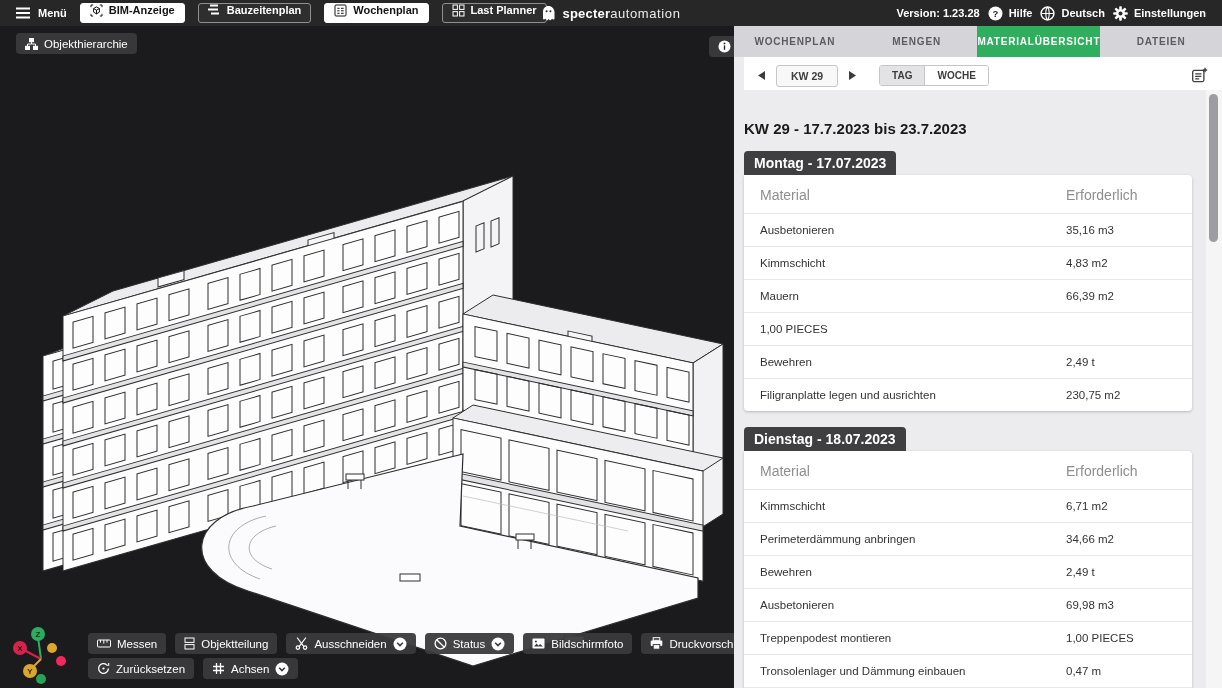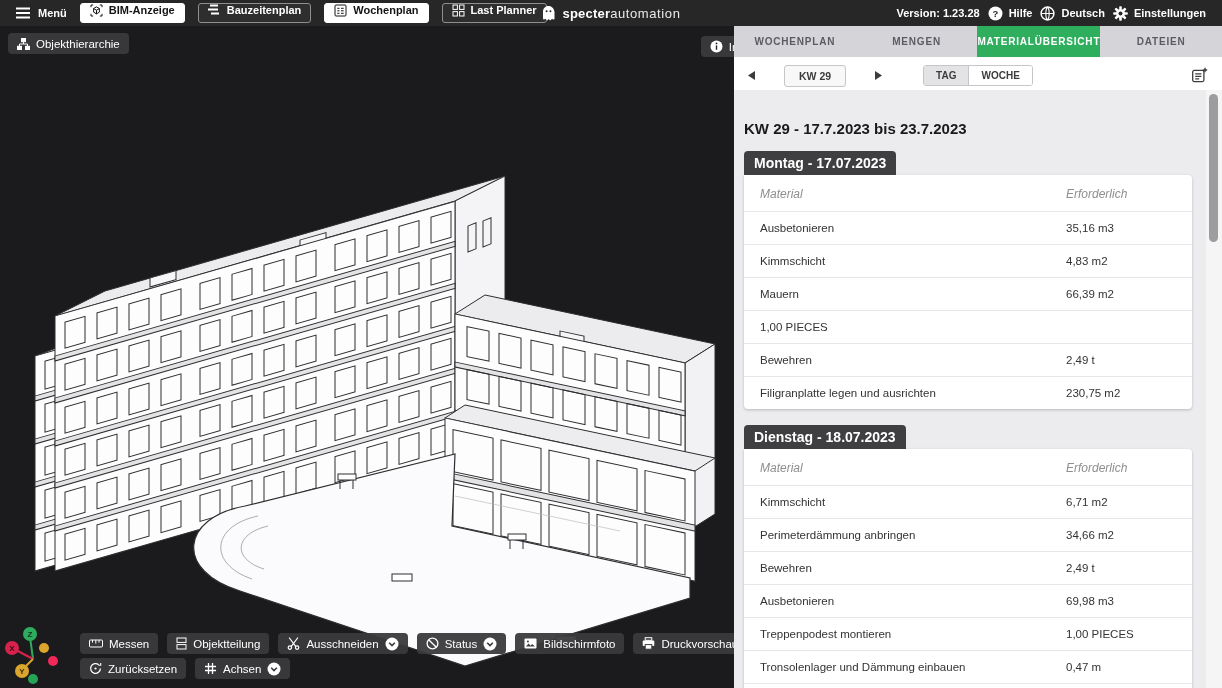--- a/index.html
+++ b/index.html
@@ -18,56 +18,56 @@
               font-family:"Liberation Sans",sans-serif; }
   .view-btn.active { background:#fff; color:#141414; border-color:#fff; }
   .brand { position:absolute; left:50%; transform:translateX(-50%); display:flex; align-items:center; gap:7px; }
   .brand .b1 { font-size:13px; font-weight:bold; letter-spacing:.2px; }
   .brand .b2 { font-size:13px; font-weight:normal; color:#e9e9e9; letter-spacing:.6px; }
   .tb-right { margin-left:auto; display:flex; align-items:center; gap:8px; margin-right:16px; }
   .tb-item { display:flex; align-items:center; gap:6px; font-size:11px; font-weight:bold; cursor:pointer; }
   .version { font-size:11px; font-weight:bold; }
 
   
-  .viewport { position:absolute; left:0; top:26px; width:802px; height:662px; background:#1b1b1d; overflow:hidden; }
+  .viewport { position:absolute; left:8px; top:26px; width:802px; height:662px; background:#1b1b1d; overflow:hidden; }
   .model-svg { position:absolute; left:0; top:0; }
   .pill { position:absolute; display:inline-flex; align-items:center; gap:6px; height:21px; padding:0 9px;
           background:rgba(58,58,60,.95); color:#fff; border:none; border-radius:4px; font-size:11.5px;
           cursor:pointer; font-family:"Liberation Sans",sans-serif; white-space:nowrap; }
   .pill-oh { left:8px; top:7px; }
   .pill-info { right:22px; top:10px; }
   .vtoolbar { position:absolute; left:80px; display:flex; gap:9px; }
   .vtoolbar .pill { position:static; }
   .row1 { bottom:34px; }
   .row2 { bottom:9px; }
   .gizmo { position:absolute; left:2px; bottom:4px; width:62px; height:66px; }
 
   
   .panel { position:absolute; left:734px; top:26px; width:488px; height:662px; display:flex; flex-direction:column; background:#ececee; }
   .tabs { display:flex; height:31px; background:#d5d5d9; flex:none; }
   .tab { flex:1; display:flex; align-items:center; justify-content:center; font-size:10px; font-weight:bold;
          letter-spacing:.08em; color:#5b5b63; cursor:pointer; }
   .tab.active { background:#2fae5e; color:#fff; }
-  .ptoolbar { height:33px; background:#fff; flex:none; display:flex; align-items:center; padding:4px 14px 0 10px; gap:25px; }
+  .ptoolbar { height:33px; background:#fff; flex:none; display:flex; align-items:center; padding:4px 14px 0 10px; gap:7px;margin-left:10px; }
   .nav-arrow { background:none; border:none; padding:2px 4px; cursor:pointer; display:flex; align-items:center; }
   .week-box { border:1px solid #c6c6c8; background:#f8f8f8; border-radius:3px; padding:4px 14px;
               font-size:10.5px; font-weight:bold; color:#3c3c3c; cursor:pointer; font-family:"Liberation Sans",sans-serif; }
   .seg { display:flex; border:1px solid #c6c6c8; border-radius:3px; overflow:hidden; margin-left:12px; cursor:pointer; }
   .seg-btn { padding:4px 12px; font-size:10px; font-weight:bold; color:#3c3c3c; background:#fff; border:none;
              font-family:"Liberation Sans",sans-serif; cursor:pointer; }
   .seg-btn.selected { background:#e3e3e5; }
   .seg-btn + .seg-btn { border-left:1px solid #c6c6c8; }
   .note-btn { margin-left:auto; background:none; border:none; cursor:pointer; display:flex; align-items:center; }
 
   .content { flex:1; overflow:hidden; padding:0 30px 0 10px; position:relative; }
   .heading { font-size:15px; font-weight:bold; color:#1a1a1a; margin:30px 0 14px 0; }
   .day-badge { display:inline-block; background:#3f3f41; color:#fff; font-size:14px; font-weight:bold;
                padding:4px 10px; border-radius:4px 4px 0 0; }
   .card { background:#fff; border-radius:0 4px 4px 4px; box-shadow:0 1px 3px rgba(0,0,0,.22); margin-bottom:16px; }
-  .thead { display:flex; padding:12px 16px 10px 16px; font-size:12px; color:#8e8e8e;font-style:italic; }
+  .thead { display:flex; padding:12px 16px 10px 16px; font-size:14px; color:#8e8e8e; }
   .trow { display:flex; padding:10px 16px; font-size:11.5px; color:#333; border-top:1px solid #e7e7e9; }
   .c1 { flex:1; }
   .c2 { width:110px; flex:none; }
 
   .scroll-track { position:absolute; right:0; top:64px; bottom:0; width:16px; background:#f5f5f6; }
   .scroll-thumb { position:absolute; left:3px; top:4px; width:9px; height:148px; background:#9d9da1; border-radius:5px; }
 
   svg { display:block; }
 </style>
 </head>

